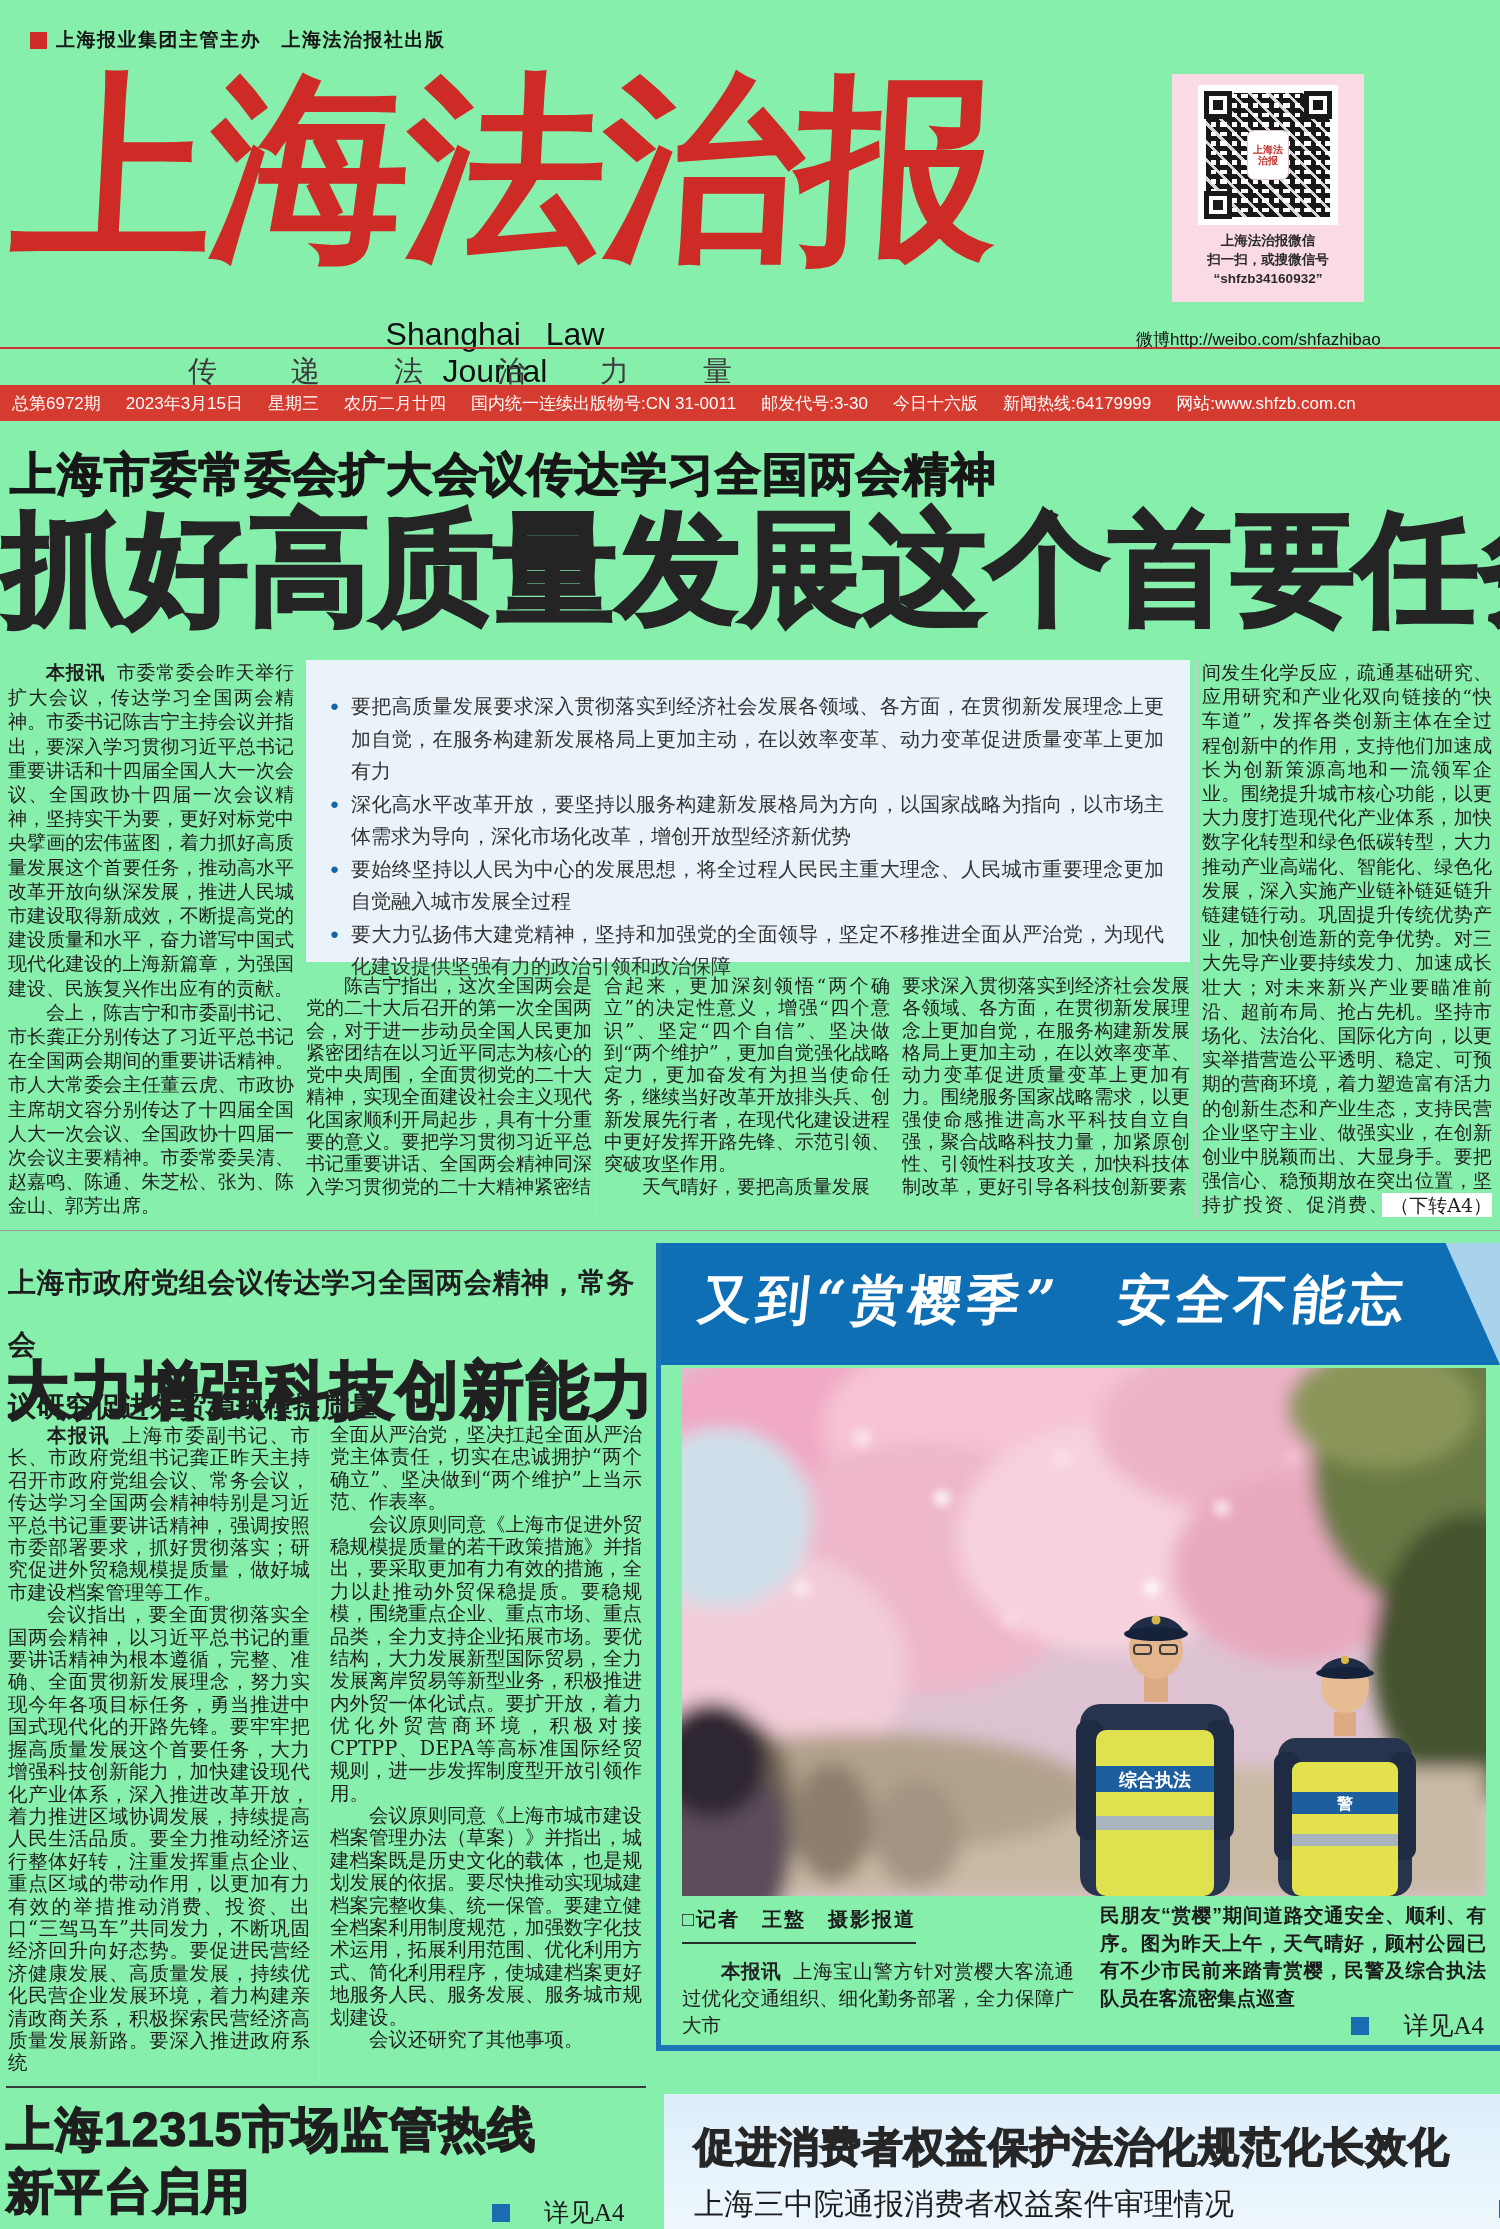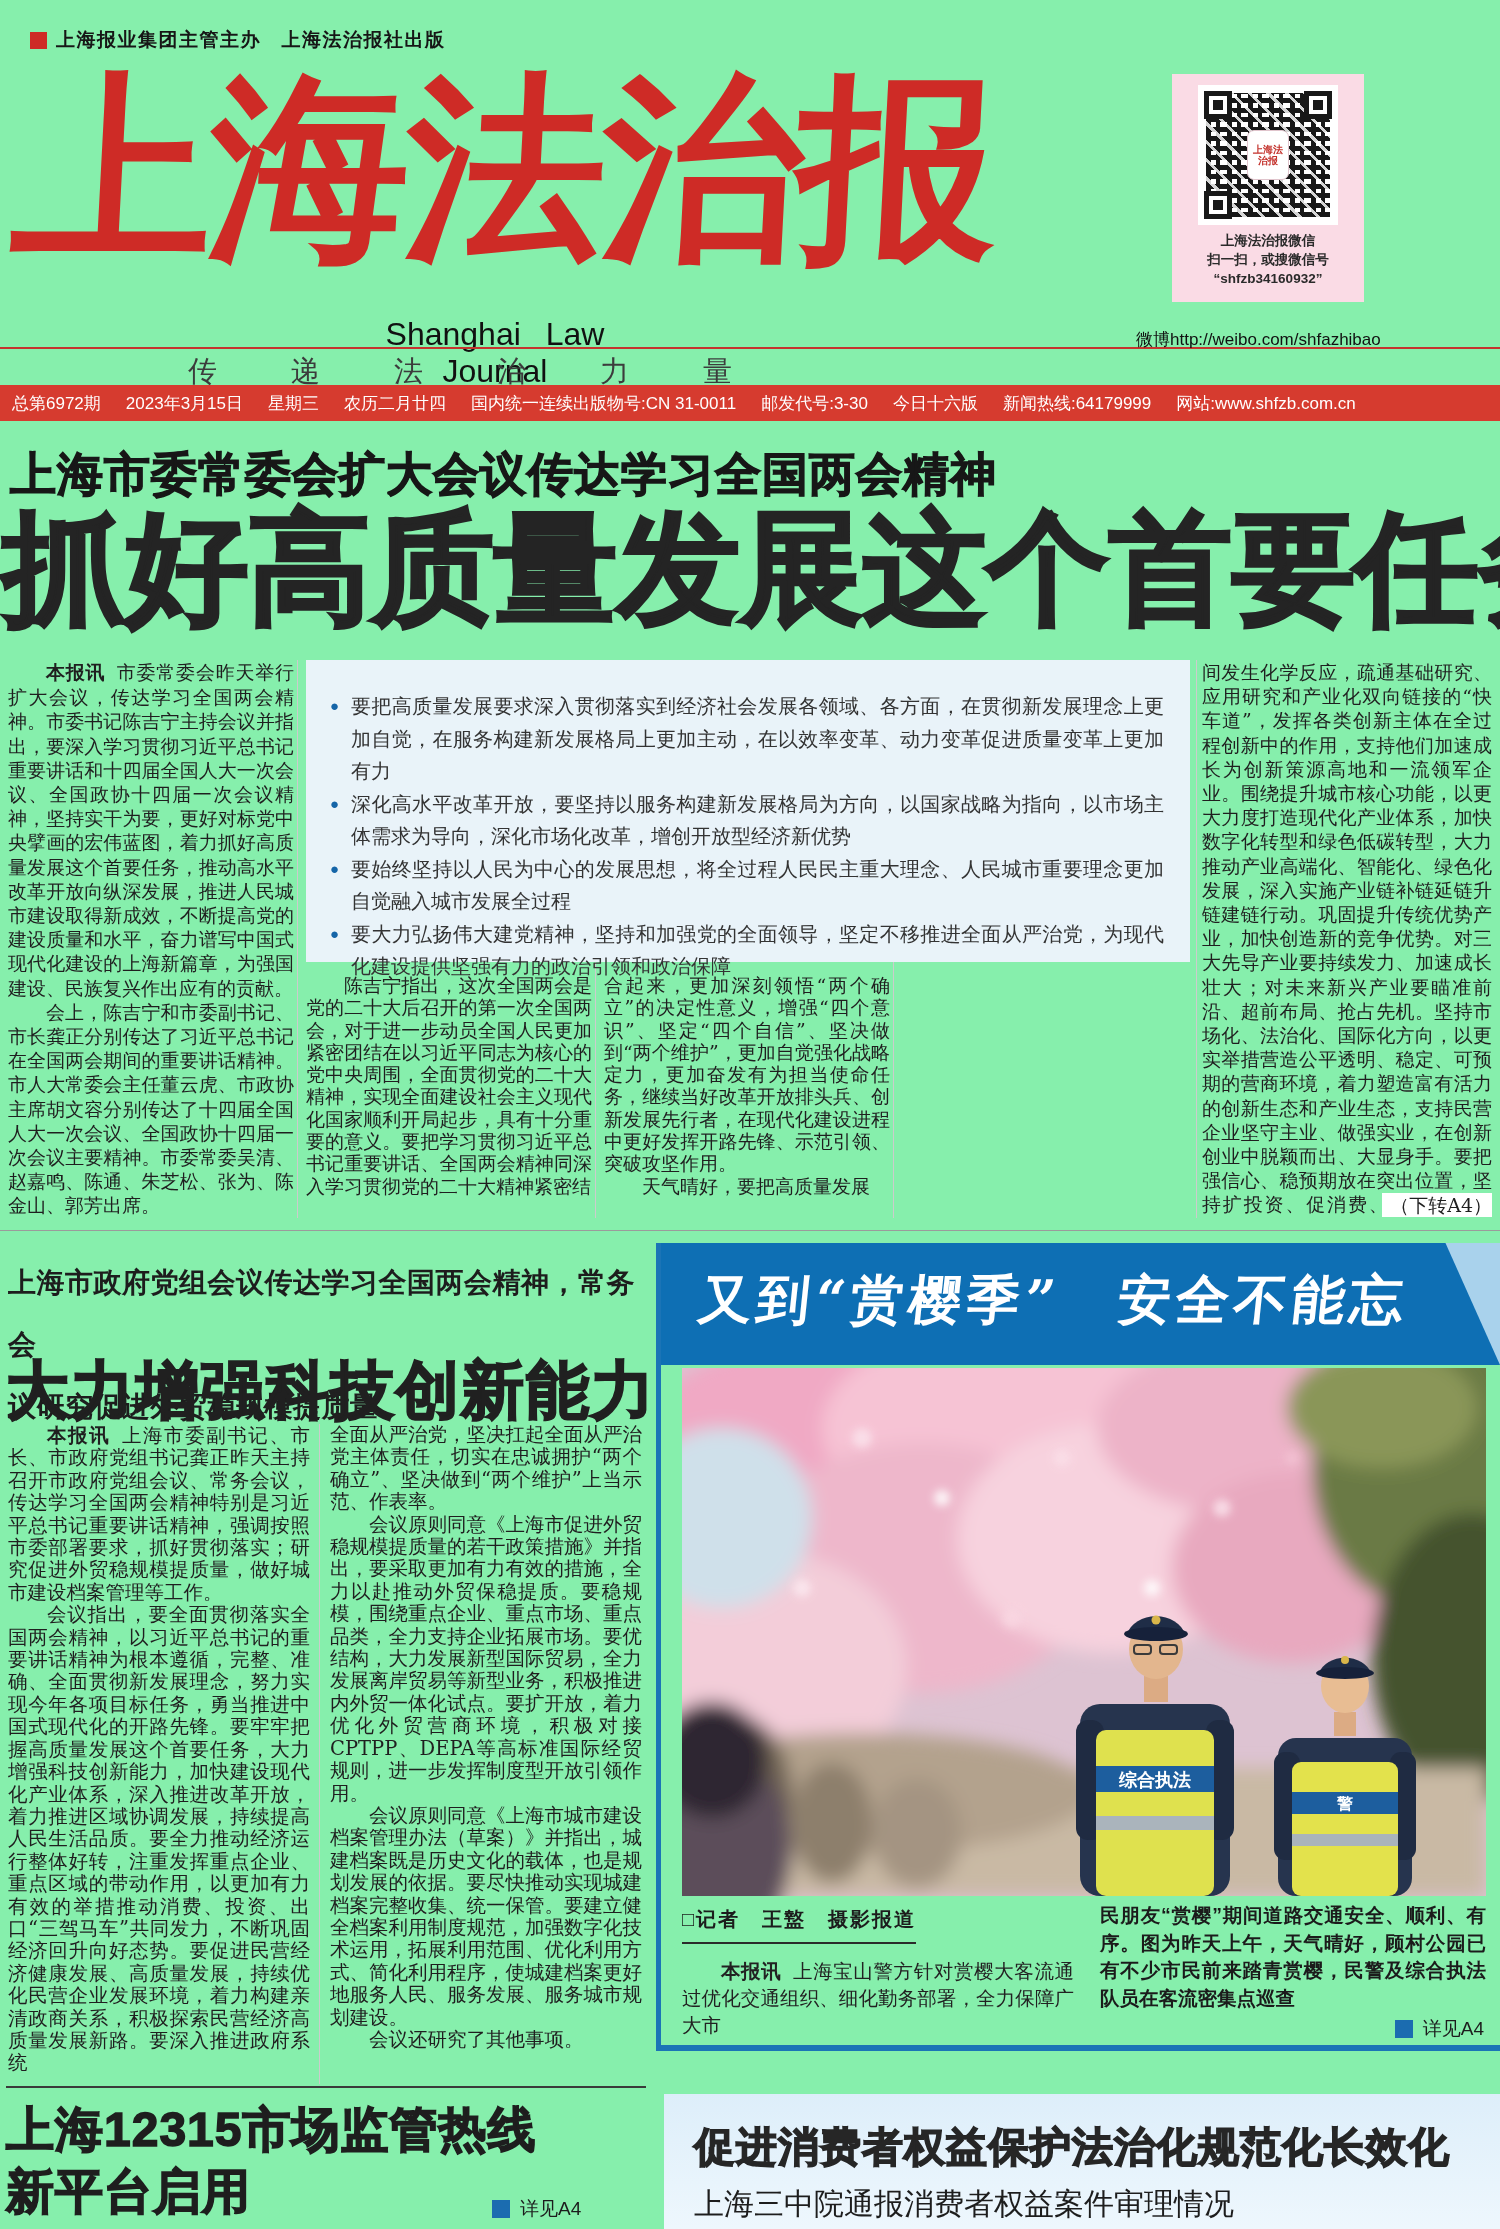--- a/index.html
+++ b/index.html
@@ -89,22 +89,22 @@
   .news-photo{position:absolute;left:682px;top:1368px;width:804px;height:528px;overflow:hidden;background:#e9ccd8;}
   .news-photo svg{display:block;width:100%;height:100%;}
   .caption{position:absolute;left:682px;top:1906px;width:804px;height:136px;}
   .byline{display:inline-block;font-size:20px;font-weight:700;letter-spacing:2px;color:#1c1c1c;
           border-bottom:2px solid #2b2b2b;padding-bottom:9px;}
   .cap-left{position:absolute;left:0;top:0;width:392px;}
   .cap-left p{margin:14px 0 0 0;font-family:"DejaVu Serif","Liberation Serif",serif;font-size:19.5px;
               line-height:27px;text-align:justify;text-indent:2em;}
   .cap-right{position:absolute;left:418px;top:-4px;width:386px;font-size:19.5px;line-height:27.5px;
              font-weight:700;text-align:justify;color:#1b1b1b;}
-  .see{display:flex;align-items:center;font-family:Liberation Sans, sans-serif;
-       font-size:19px;color:#1c1c1c;}
+  .see{display:flex;align-items:center;font-family:Liberation Serif, serif;
+       font-size:25px;color:#1c1c1c;gap:24px;}
   .blue-sq{width:18px;height:18px;background:#1b6cb0;margin-right:10px;flex:0 0 auto;}
   .cap-see{position:absolute;right:2px;bottom:0;}
 
   
   .tl-rule{position:absolute;left:6px;top:2086px;width:640px;height:2px;background:#3a3a3a;}
   .tl-line{position:absolute;left:6px;font-size:48px;font-weight:900;color:#1e1e1e;
            -webkit-text-stroke:1.5px #1e1e1e;letter-spacing:1px;}
   #tl1{top:2098px}#tl2{top:2160px}
   .tl-see{position:absolute;left:492px;top:2196px;}
   .teaser-right{position:absolute;left:664px;top:2094px;width:1004px;height:135px;
@@ -186,20 +186,23 @@
       <span>要大力弘扬伟大建党精神，坚持和加强党的全面领导，坚定不移推进全面从严治党，为现代化建设提供坚强有力的政治引领和政治保障</span>
     </div>
   </div>
 
   <div id="c2t" class="serifcol">
     <p class="ind">陈吉宁指出，这次全国两会是党的二十大后召开的第一次全国两会，对于进一步动员全国人民更加紧密团结在以习近平同志为核心的党中央周围，全面贯彻党的二十大精神，实现全面建设社会主义现代化国家顺利开局起步，具有十分重要的意义。要把学习贯彻习近平总书记重要讲话、全国两会精神同深入学习贯彻党的二十大精神紧密结</p>
   </div>
   <div id="c3t" class="serifcol">
     <p class="noind">合起来，更加深刻领悟“两个确立”的决定性意义，增强“四个意识”、坚定“四个自信”、坚决做到“两个维护”，更加自觉强化战略定力，更加奋发有为担当使命任务，继续当好改革开放排头兵、创新发展先行者，在现代化建设进程中更好发挥开路先锋、示范引领、突破攻坚作用。</p>
     <p class="ind">天气晴好，要把高质量发展</p>
+  </div>
+  <div id="c4t" class="serifcol">
+    <p class="noind">要求深入贯彻落实到经济社会发展各领域、各方面，在贯彻新发展理念上更加自觉，在服务构建新发展格局上更加主动，在以效率变革、动力变革促进质量变革上更加有力。围绕服务国家战略需求，以更强使命感推进高水平科技自立自强，聚合战略科技力量，加紧原创性、引领性科技攻关，加快科技体制改革，更好引导各科技创新要素</p>
   </div>
   <div id="c5" class="serifcol">
     <p class="noind">间发生化学反应，疏通基础研究、应用研究和产业化双向链接的“快车道”，发挥各类创新主体在全过程创新中的作用，支持他们加速成长为创新策源高地和一流领军企业。围绕提升城市核心功能，以更大力度打造现代化产业体系，加快数字化转型和绿色低碳转型，大力推动产业高端化、智能化、绿色化发展，深入实施产业链补链延链升链建链行动。巩固提升传统优势产业，加快创造新的竞争优势。对三大先导产业要持续发力、加速成长壮大；对未来新兴产业要瞄准前沿、超前布局、抢占先机。坚持市场化、法治化、国际化方向，以更实举措营造公平透明、稳定、可预期的营商环境，着力塑造富有活力的创新生态和产业生态，支持民营企业坚守主业、做强实业，在创新创业中脱颖而出、大显身手。要把强信心、稳预期放在突出位置，坚持扩投资、促消费、稳外贸齐发力，保持经济平稳健康发展势头。</p>
     <span class="turn-note">（下转A4）</span>
   </div>
 
   <div class="hsep1"></div>
 
   <div class="s2-kicker">
     <div class="s2k-line">上海市政府党组会议传达学习全国两会精神，常务会</div>

